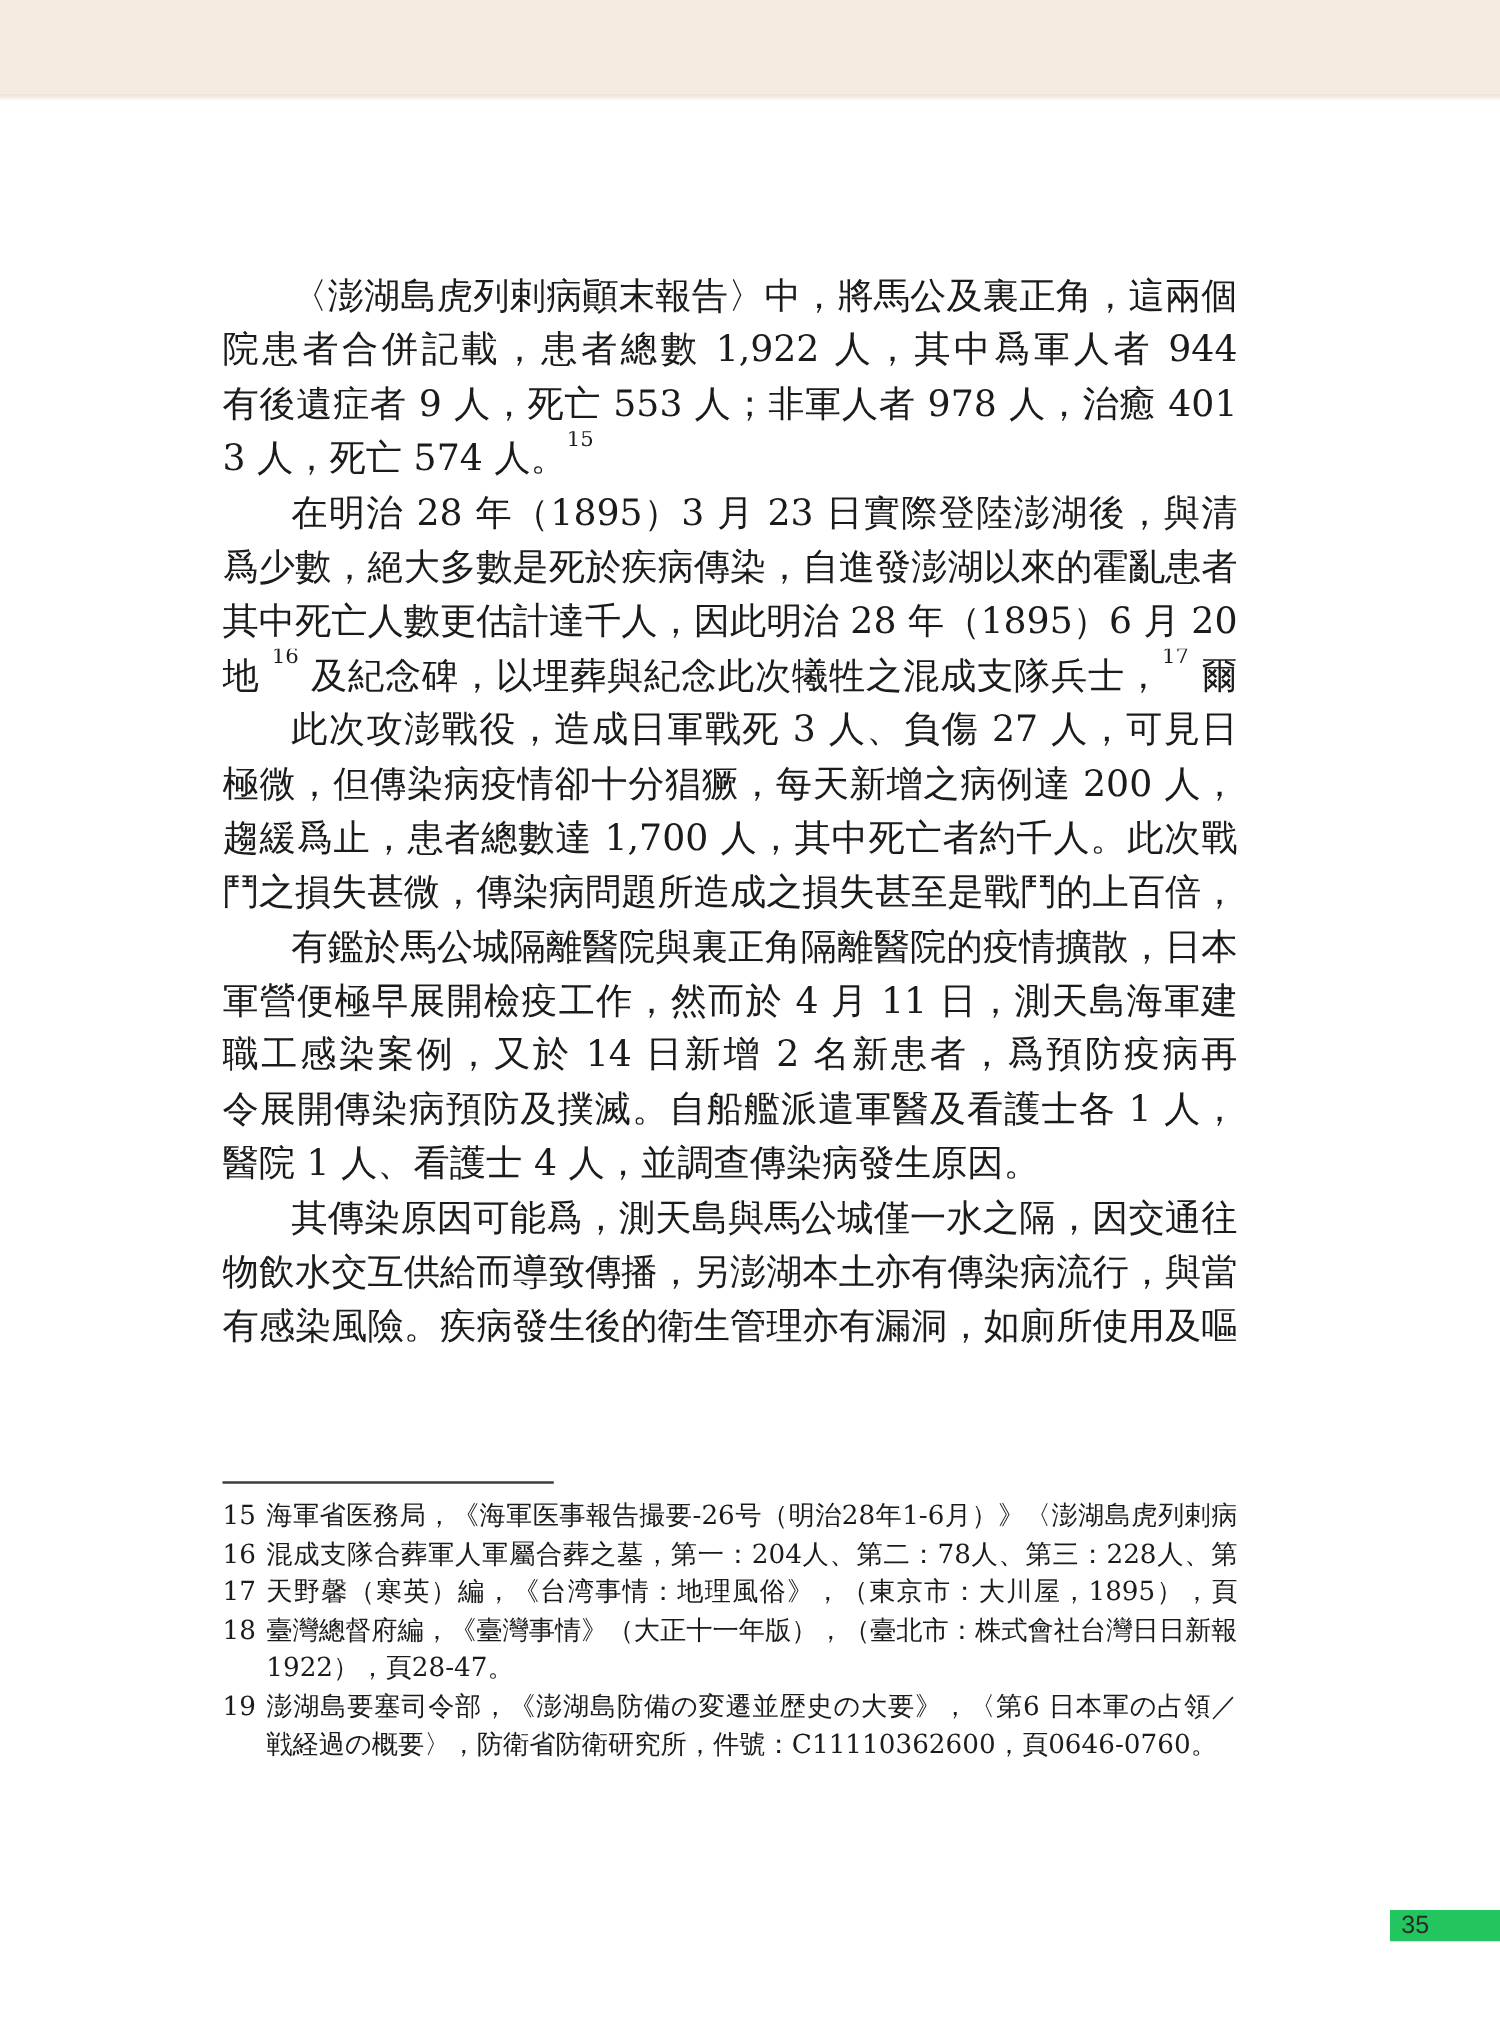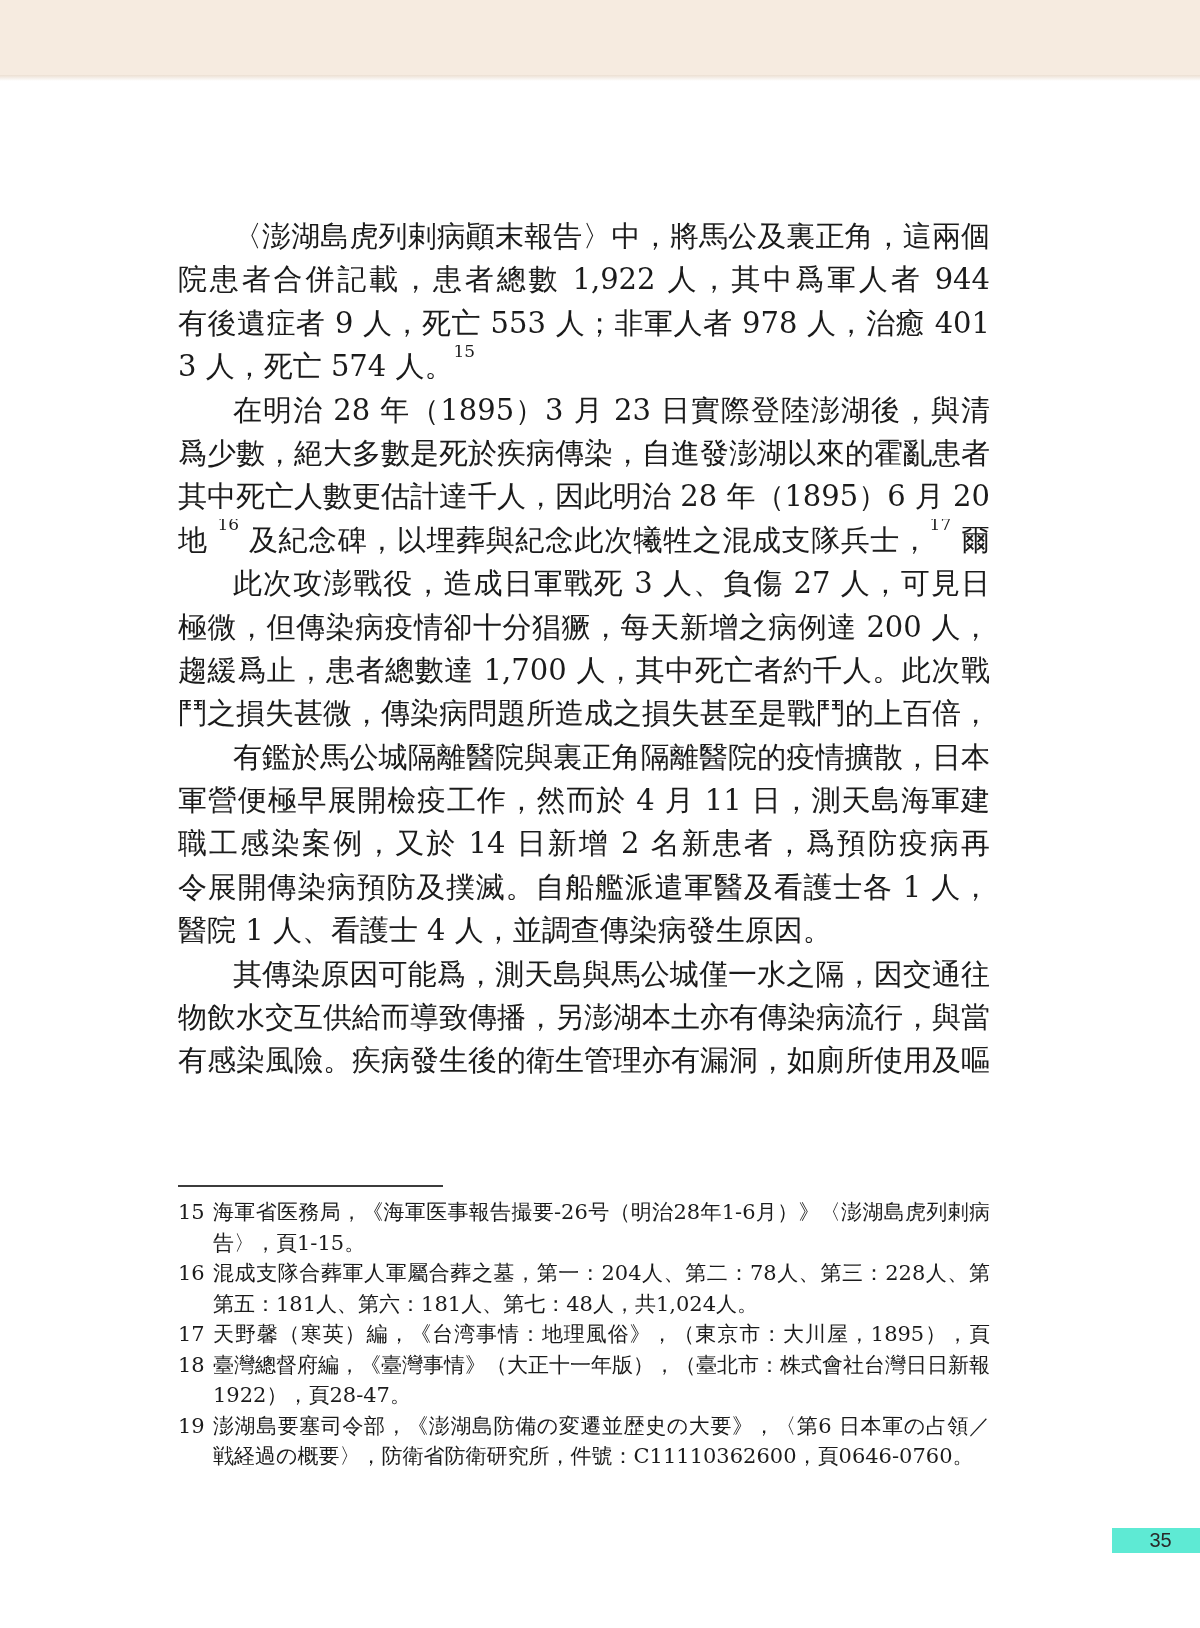--- a/index.html
+++ b/index.html
@@ -16,21 +16,21 @@
   .line.indent{text-indent:55px;}
   .line sup{font-size:17px;line-height:0;position:relative;top:-9px;letter-spacing:0;}
   .fn-sep{position:absolute;left:178px;top:1185px;width:265px;height:2px;background:#3c3c3c;}
   .footnotes{position:absolute;left:178px;top:1197px;width:812px;
         font-size:21px;line-height:30.5px;}
   .fn{display:flex;}
   .fn-num{flex:0 0 35px;width:35px;}
   .fn-body{flex:1;min-width:0;}
   .fn-line{height:30.5px;overflow:hidden;text-align:justify;text-align-last:justify;}
   .fn-line.last{text-align-last:left;}
-  .page-band{position:absolute;left:1112px;top:1528px;width:88px;height:25px;background:#5eead4;text-align:center;}
+  .page-band{position:absolute;left:1112px;top:1528px;width:88px;height:25px;background:#22c55e;}
   .page-num{display:block;font-family:"Liberation Sans","DejaVu Sans",sans-serif;
         font-size:20px;line-height:25px;padding-left:9px;color:#2a2a2a;}
 </style>
 </head>
 <body>
 
 <div class="page">
   <div class="band-top"></div>
 
   <div class="body-text">
@@ -66,28 +66,26 @@
       </div>
     </div>
 
   <div class="fn-sep"></div>
 
   <div class="footnotes">
       <div class="fn">
         <div class="fn-num">15</div>
         <div class="fn-body">
           <div class="fn-line">海軍省医務局，《海軍医事報告撮要-26号（明治28年1-6月）》〈澎湖島虎列剌病顛末報</div>
-          <div class="fn-line last">告〉，頁1-15。</div>
         </div>
       </div>
       <div class="fn">
         <div class="fn-num">16</div>
         <div class="fn-body">
           <div class="fn-line">混成支隊合葬軍人軍屬合葬之墓，第一：204人、第二：78人、第三：228人、第四：68人、</div>
-          <div class="fn-line last">第五：181人、第六：181人、第七：48人，共1,024人。</div>
         </div>
       </div>
       <div class="fn">
         <div class="fn-num">17</div>
         <div class="fn-body">
           <div class="fn-line last">天野馨（寒英）編，《台湾事情：地理風俗》，（東京市：大川屋，1895），頁98-99。</div>
         </div>
       </div>
       <div class="fn">
         <div class="fn-num">18</div>

